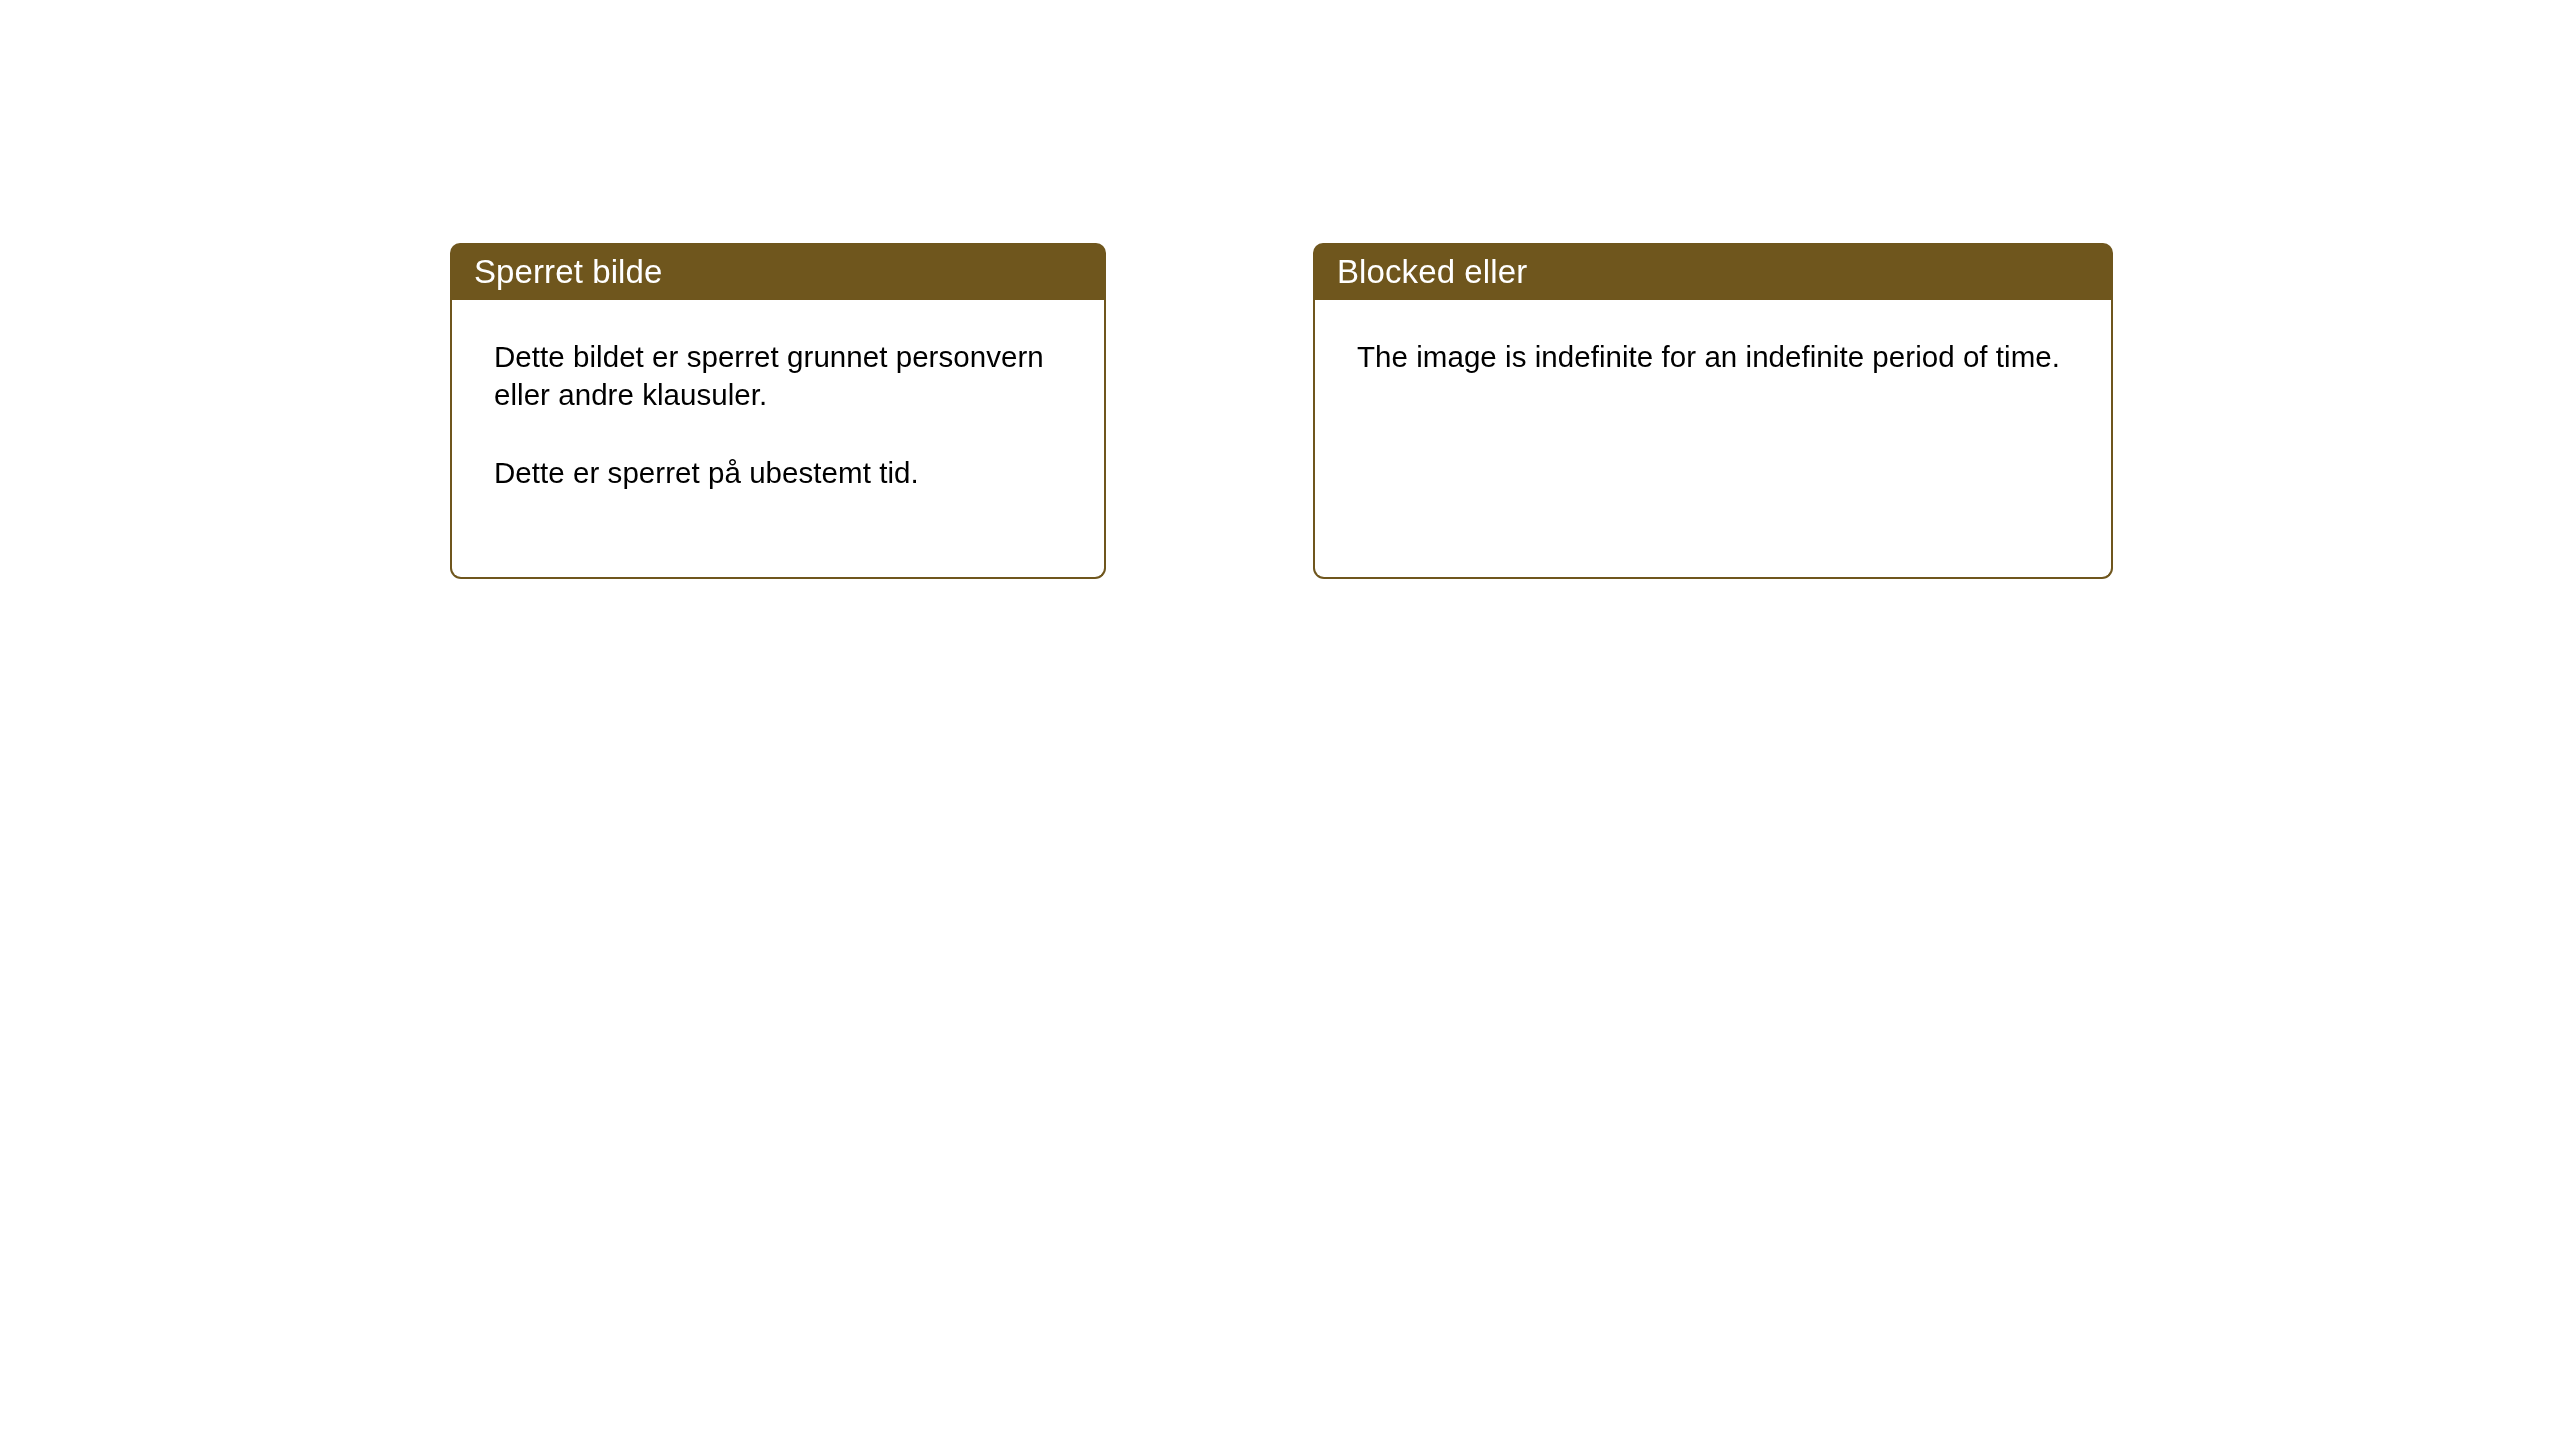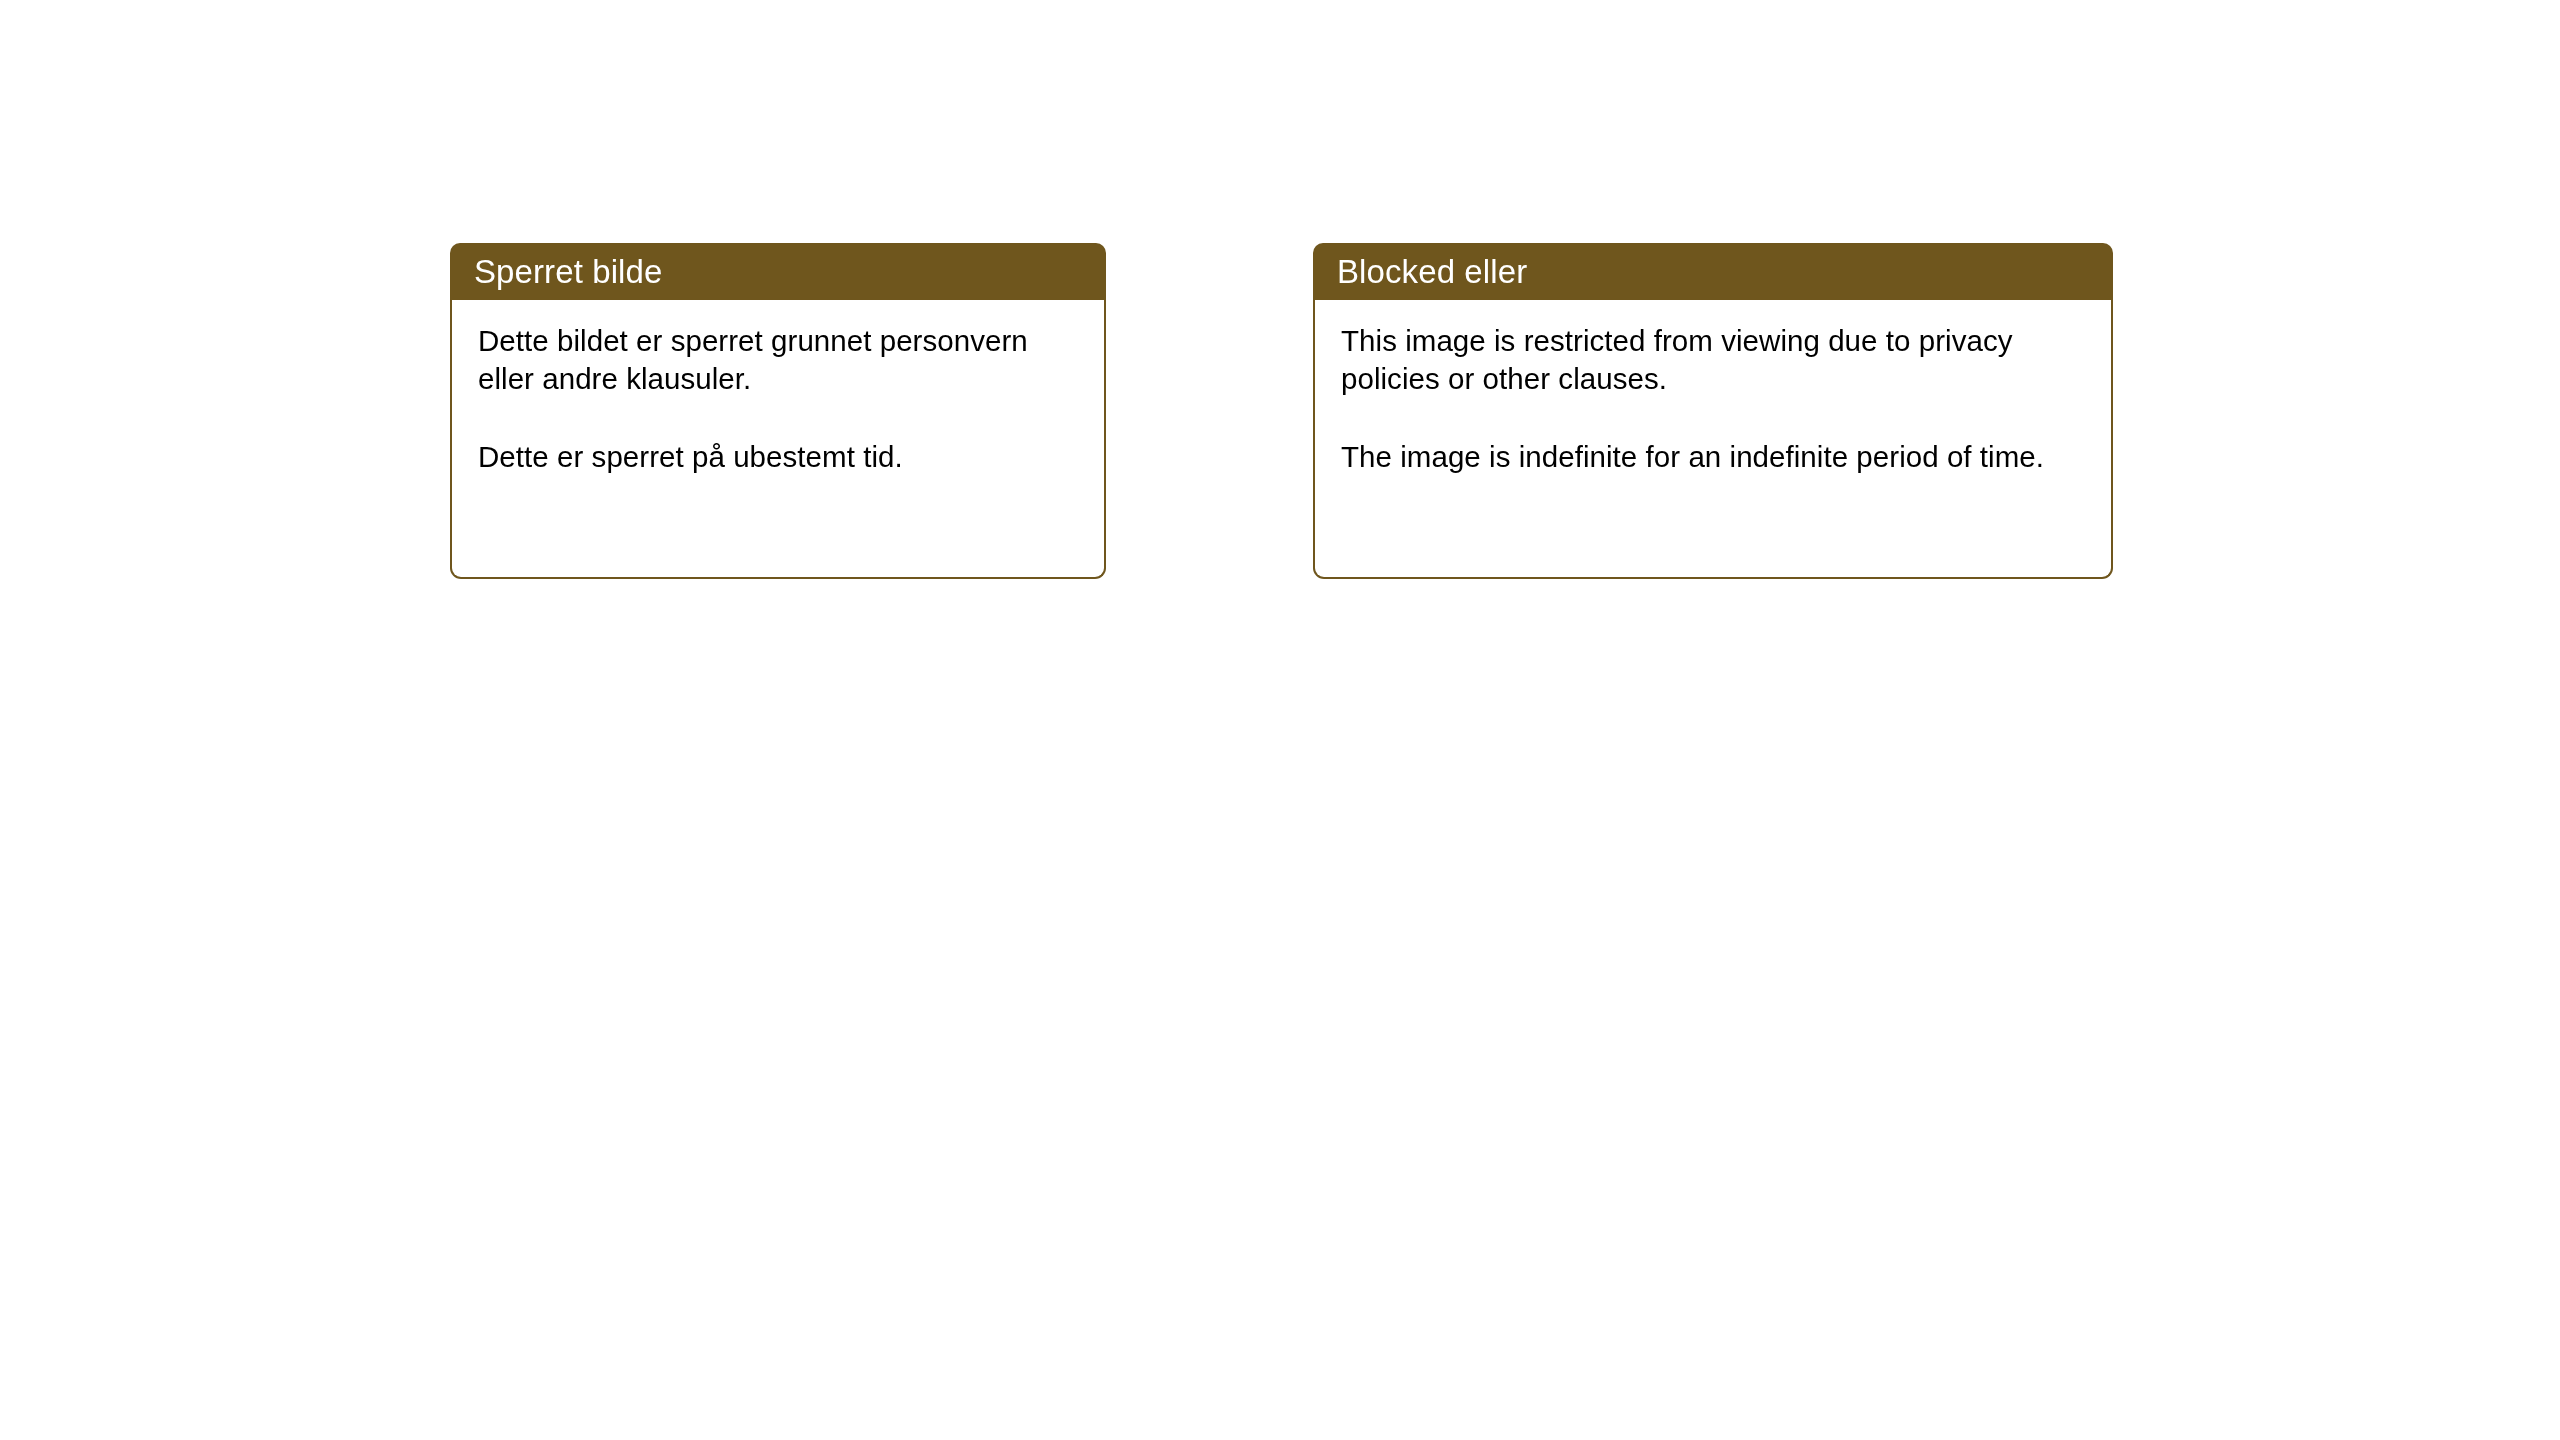--- a/index.html
+++ b/index.html
@@ -55,21 +55,21 @@
     border-bottom: 2px solid #6F561D;
     border-radius: 0 0 11px 11px;
     padding: 22px 26px 0 26px;
   }
 
   .card-paragraph {
     color: #000000;
     font-size: 29.5px;
     font-weight: 400;
     line-height: 1.30;
-    margin: 0;
+    margin: 16px;
     letter-spacing: 0.05px;
   }
   .card-paragraph + .card-paragraph {
     margin-top: 39px;
   }
 </style>
 </head>
 <body>
 
 <div class="card" id="card-no">
@@ -84,16 +84,15 @@
   </div>
 </div>
 
 <div class="card" id="card-en">
 
   <div class="card-header">
     <span class="card-title">Blocked eller</span>
   </div>
 
   <div class="card-body">
-    <p class="card-paragraph">This image is restricted from viewing due to privacy policies or other clauses.</p>
     <p class="card-paragraph">The image is indefinite for an indefinite period of time.</p>
   </div>
 </div>
 
 </body></html>

